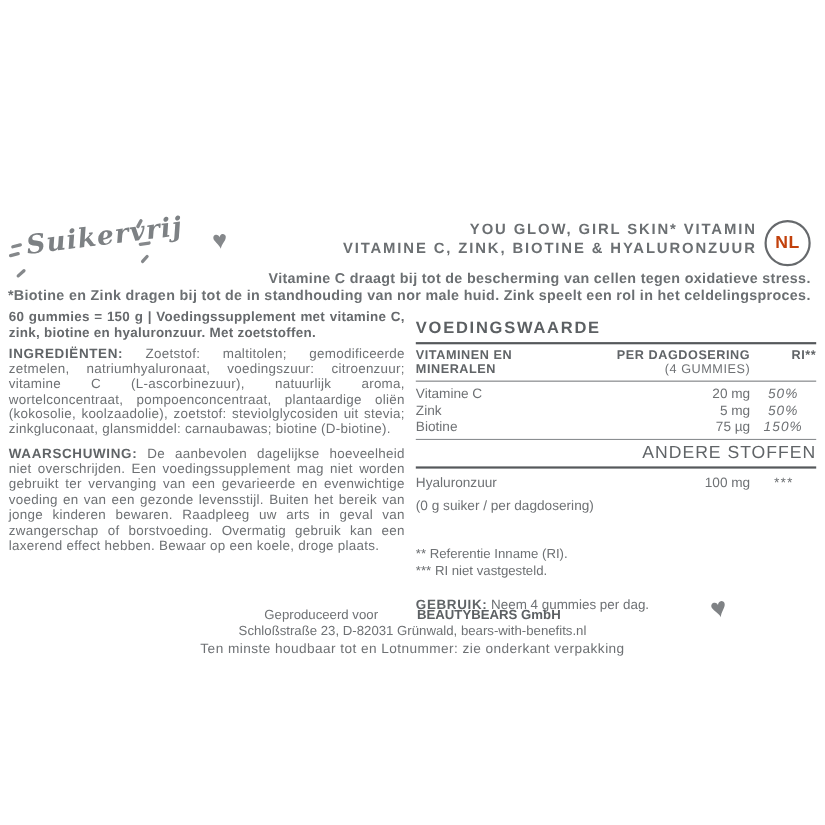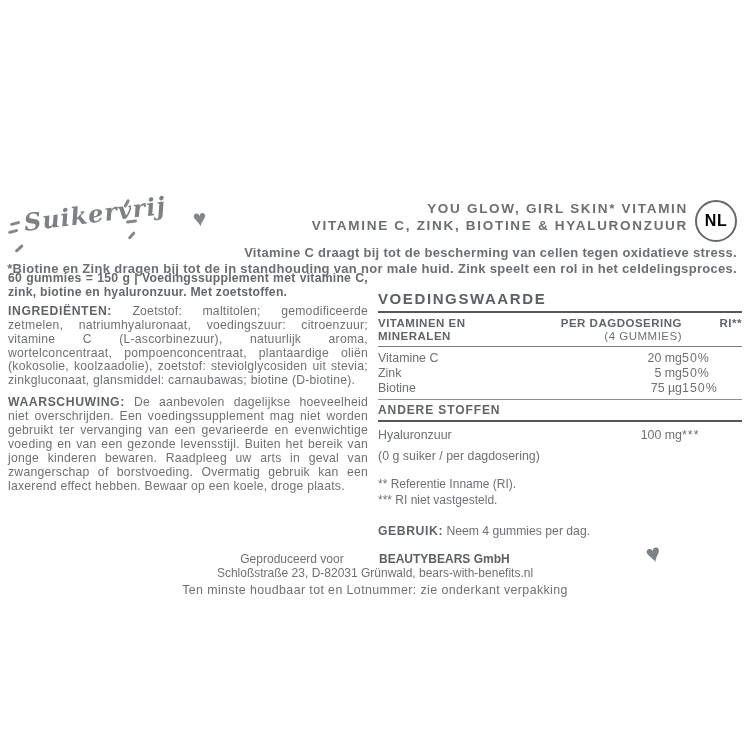--- a/index.html
+++ b/index.html
@@ -29,56 +29,56 @@
   
   .title-block{
     position:absolute;right:62px;top:201px;width:560px;text-align:right;
     font-weight:bold;color:#6b6f72;font-size:13.5px;letter-spacing:1.7px;line-height:16.5px;
     white-space:nowrap;
   }
   .nl-seal{
     position:absolute;left:695px;top:200px;width:42px;height:42px;box-sizing:border-box;
     border:2.5px solid #66696c;border-radius:50%;
     display:flex;align-items:center;justify-content:center;
-    font-size:16px;font-weight:bold;color:#000000;letter-spacing:0.5px;
+    font-size:16px;font-weight:bold;color:#c2410c;letter-spacing:0.5px;
   }
   .claims{
     position:absolute;right:13px;top:245px;width:737px;text-align:right;
     font-size:13px;font-weight:600;color:#6b6f72;letter-spacing:0.3px;line-height:15.5px;
     white-space:nowrap;
   }
   
-  .left-col{position:absolute;left:8px;top:272px;width:360px;font-size:12.2px;line-height:13.9px;letter-spacing:0.25px;text-align:justify;}
+  .left-col{position:absolute;left:8px;top:282px;width:360px;font-size:12.2px;line-height:13.9px;letter-spacing:0.25px;text-align:justify;}
   .left-col .intro{font-weight:bold;font-size:12.2px;color:#66696c;margin:0 0 5px 0;}
   .left-col p{margin:0 0 8px 0;}
   .plabel{font-weight:bold;color:#606467;letter-spacing:0.6px;}
   
   .nut{position:absolute;left:378px;top:290px;width:364px;color:#6e7174;}
   .nut-title{
     font-size:15px;font-weight:bold;letter-spacing:1.6px;color:#5c6063;
     padding-bottom:4px;border-bottom:2px solid #55585b;margin:0;
   }
   .nhead{display:flex;align-items:flex-start;padding:4px 0 3px 0;border-bottom:1.5px solid #7b7e81;
     font-size:11.5px;font-weight:bold;letter-spacing:0.5px;color:#606467;line-height:13px;}
   .nhead .c-name{flex:1;}
   .nhead .c-dose{width:150px;text-align:right;}
   .nhead .c-dose .sub{font-weight:normal;color:#6e7174;}
   .nhead .c-ri{width:60px;text-align:right;}
   .nrow{display:flex;font-size:12.4px;line-height:14px;padding-top:1px;}
   .nrow .c-name{flex:1;}
   .nrow .c-amt{width:120px;text-align:right;}
-  .nrow .c-ri{width:60px;text-align:left;letter-spacing:1px;}
+  .nrow .c-ri{width:60px;text-align:center;letter-spacing:1px;font-style:italic;}
   .rows1{padding:3px 0 4px 0;border-bottom:1px solid #8b8e91;}
   .sec2{
-    font-size:12px;font-weight:bold;letter-spacing:0.9px;color:#606467;
-    padding:3px 0 3px 0;border-bottom:2px solid #55585b;
+    font-size:16px;font-weight:normal;letter-spacing:0.9px;color:#606467;
+    padding:3px 0 3px 0;border-bottom:2px solid #55585b;text-align:right;
   }
   .rows2{padding-top:5px;}
   .sugar-note{font-size:12.4px;margin-top:7px;}
-  .footnotes{margin-top:14px;font-size:12px;line-height:15.5px;}
+  .footnotes{margin-top:29px;font-size:12px;line-height:15.5px;}
   .usage{margin-top:16px;font-size:12.2px;}
   
   .footer{position:absolute;left:0;top:552px;width:750px;text-align:center;color:#6e7174;}
   .f1{font-size:12px;line-height:14px;}
   .f1 b{color:#5c6063;margin-left:32px;}
   .f2{font-size:12px;line-height:14px;}
   .f3{font-size:12.4px;letter-spacing:0.4px;margin-top:3px;}
   .heart-bottom{
     position:absolute;left:646px;top:541px;font-size:25px;color:#7f8285;
     transform:rotate(-13deg);line-height:1;

